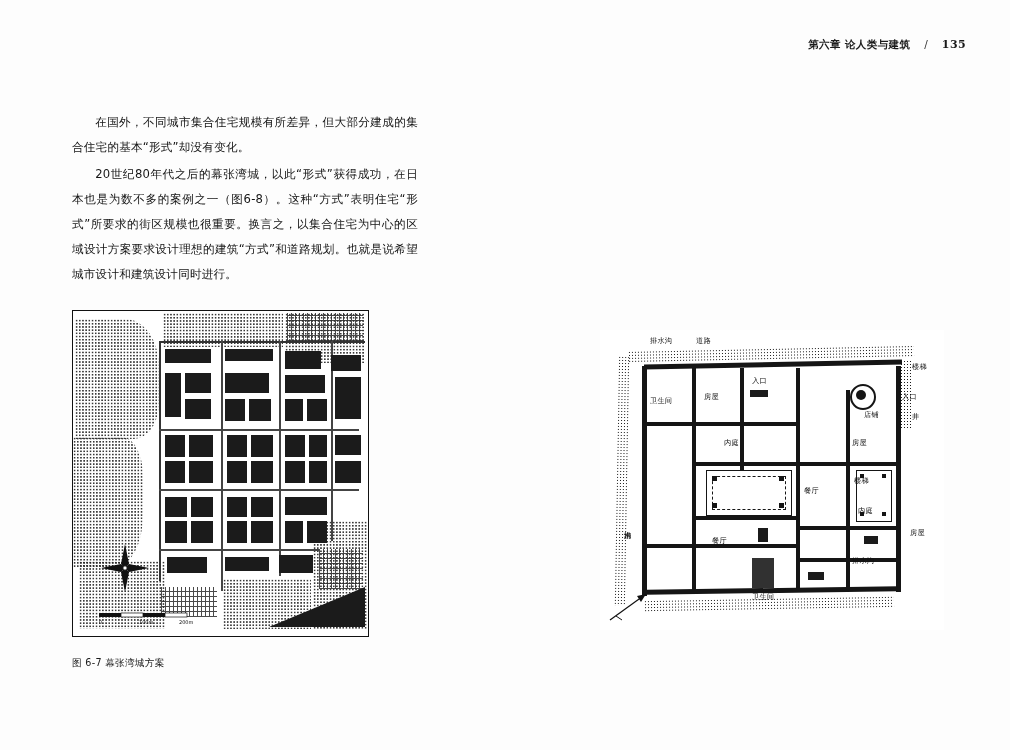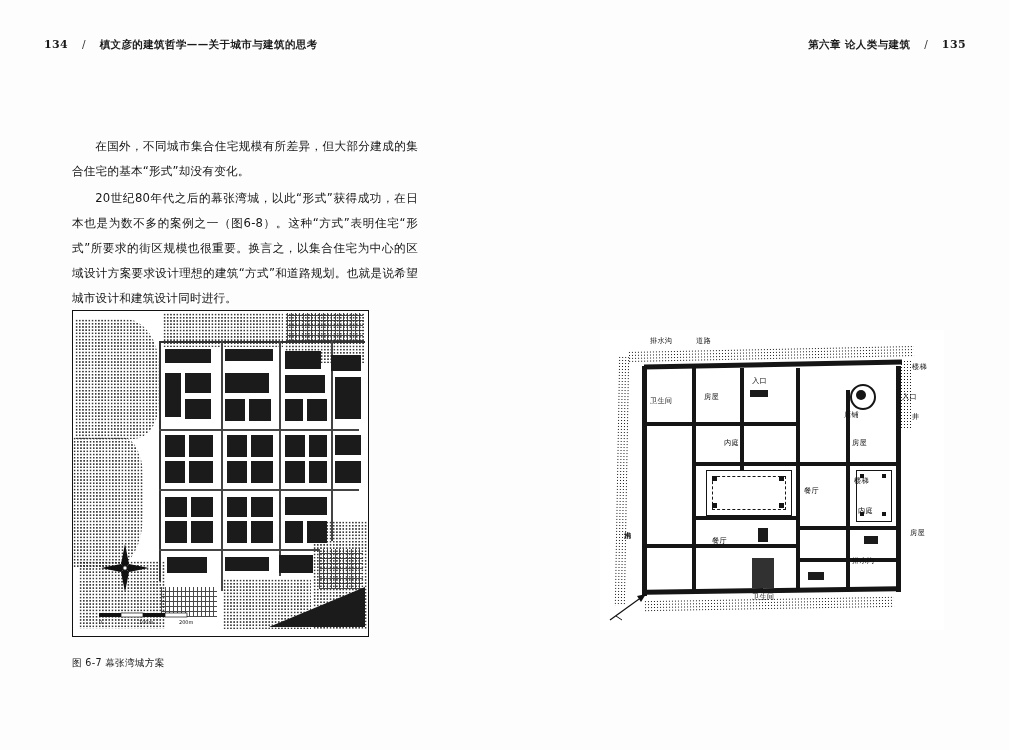--- a/index.html
+++ b/index.html
@@ -48,21 +48,20 @@
   }
   .runhead-title {
     font-size: 10.5px;
     font-weight: bold;
   }
   
   .col {
     position: absolute;
     top: 110px;
     width: 346px;
-    margin-top: 24px;
   }
   .col-left { left: 72px; }
   .col-right { left: 595px; }
 
   .para {
     font-size: 11.6px;
     line-height: 2.15;
     text-align: justify;
     text-indent: 2em;
     margin: 0 0 2px 0;
@@ -171,25 +170,20 @@
     bottom: 6px;
     width: 46px;
     height: 34px;
   }
 </style>
 </head>
 <body>
 
 <div class="page">
 
-  <div class="runhead runhead-left">
-    <span class="folio">134</span>
-    <span class="slash">/</span>
-    <span class="runhead-title">槙文彦的建筑哲学——关于城市与建筑的思考</span>
-  </div>
 
   <div class="runhead runhead-right">
     <span class="runhead-title">第六章  论人类与建筑</span>
     <span class="slash">/</span>
     <span class="folio">135</span>
   </div>
 
   <div class="col col-left">
     <p class="para">在国外，不同城市集合住宅规模有所差异，但大部分建成的集合住宅的基本“形式”却没有变化。</p>
     <p class="para">20世纪80年代之后的幕张湾城，以此“形式”获得成功，在日本也是为数不多的案例之一（图6-8）。这种“方式”表明住宅“形式”所要求的街区规模也很重要。换言之，以集合住宅为中心的区域设计方案要求设计理想的建筑“方式”和道路规划。也就是说希望城市设计和建筑设计同时进行。</p>
@@ -349,21 +343,21 @@
         <div class="blk" style="left:264px; top:206px;width:14px; height:8px;"></div>
 
         <div class="blk" style="left:152px; top:228px; width:22px; height:30px; opacity:.9;"></div>
 
         <div class="lbl" style="left:50px;  top:6px;">排水沟</div>
         <div class="lbl" style="left:96px;  top:6px;">道路</div>
         <div class="lbl" style="left:312px; top:32px;">楼梯</div>
         <div class="lbl" style="left:50px;  top:66px;">卫生间</div>
         <div class="lbl" style="left:104px; top:62px;">房屋</div>
         <div class="lbl" style="left:152px; top:46px;">入口</div>
-        <div class="lbl" style="left:244px; top:80px;">店铺</div>
+        <div class="lbl" style="left:264px; top:80px;">店铺</div>
         <div class="lbl" style="left:302px; top:62px;">入口</div>
         <div class="lbl" style="left:312px; top:82px;">井</div>
         <div class="lbl" style="left:124px; top:108px;">内庭</div>
         <div class="lbl" style="left:252px; top:108px;">房屋</div>
         <div class="lbl" style="left:204px; top:156px;">餐厅</div>
         <div class="lbl" style="left:254px; top:146px;">楼梯</div>
         <div class="lbl" style="left:258px; top:176px;">内庭</div>
         <div class="lbl" style="left:112px; top:206px;">餐厅</div>
         <div class="lbl" style="left:310px; top:198px;">房屋</div>
         <div class="lbl vlbl" style="left:22px; top:196px;">排水沟</div>

